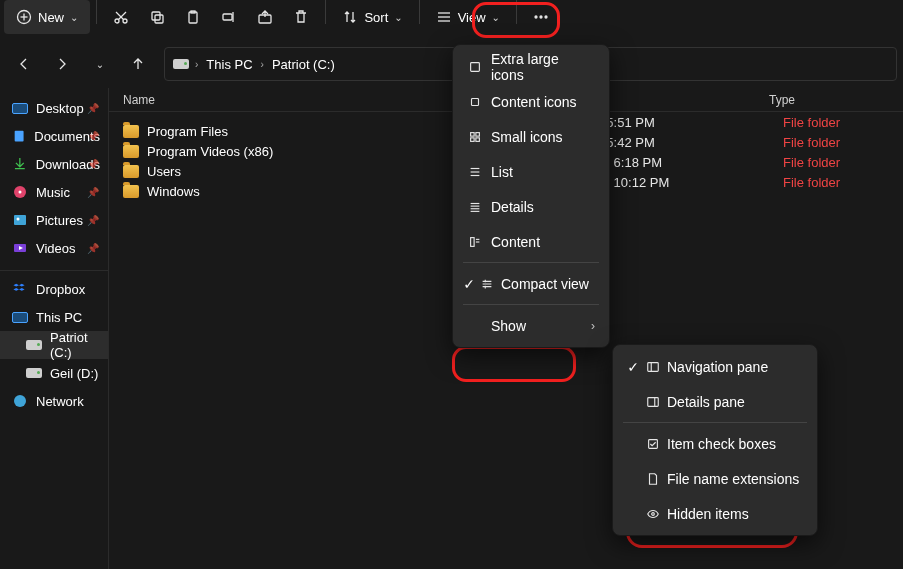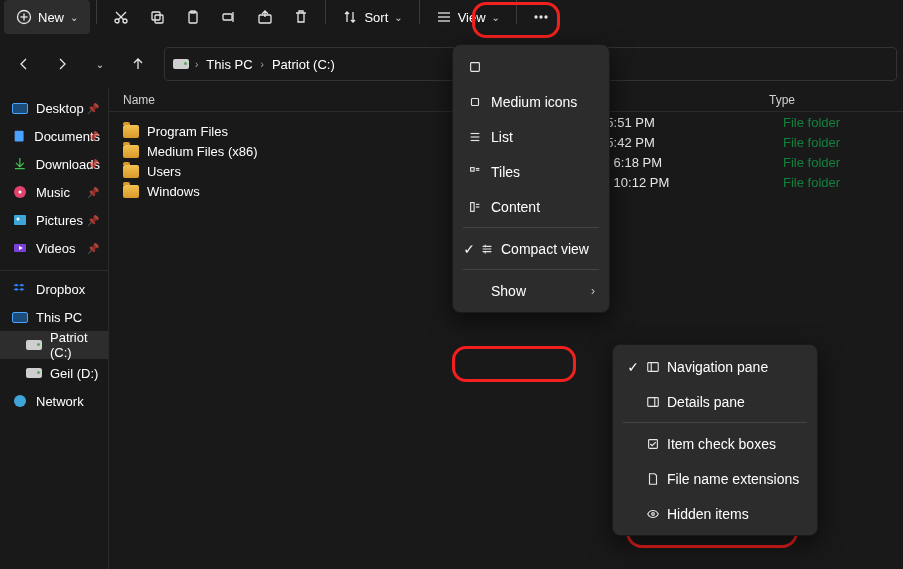--- a/index.html
+++ b/index.html
@@ -25,21 +25,21 @@
   .list-area { flex:1; position:relative; }
   .cols { height:24px; display:flex; align-items:center; border-bottom:1px solid #2b2b2b; font-size:12px; color:#d0d0d0; }
   .col-name { width:440px; padding-left:14px; display:flex; align-items:center; gap:180px; }
   .col-date { width:220px; }
   .col-type { width:120px; }
   .sort-caret { position:absolute; left:370px; font-size:10px; opacity:.6; }
   .rows { }
   .frow { height:20px; display:flex; align-items:center; padding-left:14px; cursor:default; }
   .fname { width:440px; display:flex; align-items:center; gap:8px;margin-top:19px; }
   .fdate { width:220px; color:#e6e6e6; }
-  .ftype { width:120px; color:#15803d; }
+  .ftype { width:120px; color:#ef4444; }
   .folder-ic { width:16px; height:13px; background:linear-gradient(#f2c24e,#d99a2b); border-radius:2px; position:relative; }
   .folder-ic:before { content:""; position:absolute; top:-3px; left:0; width:7px; height:3px; background:#d99a2b; border-radius:2px 2px 0 0; }
   
   .menu { position:absolute; background:#2c2c2c; border:1px solid #1a1a1a; border-radius:8px; padding:4px; box-shadow:0 8px 24px rgba(0,0,0,.6); z-index:10; }
   .view-menu { left:452px; top:44px; width:158px; }
   .mitem { height:35px; display:flex; align-items:center; gap:12px; padding:0 12px 0 34px; border-radius:4px; cursor:pointer; font-size:14px; position:relative; }
   .mitem .mi-ic { position:absolute; left:10px; width:16px; display:flex; justify-content:center; }
   .view-menu .sep-h { height:1px; background:#444; margin:3px 6px; }
   .mitem .mi-arrow { position:absolute; right:10px; font-size:12px; opacity:.7; }
   .show-menu { left:612px; top:344px; width:206px; }
@@ -297,21 +297,21 @@
           <div class="fname">
             <span class="folder-ic"></span>
             <span>Program Files</span>
           </div>
           <div class="fdate">9/2023 5:51 PM</div>
           <div class="ftype">File folder</div>
         </div>
         <div class="frow">
           <div class="fname">
             <span class="folder-ic"></span>
-            <span>Medium Files (x86)</span>
+            <span>Program Videos (x86)</span>
           </div>
           <div class="fdate">9/2023 5:42 PM</div>
           <div class="ftype">File folder</div>
         </div>
         <div class="frow">
           <div class="fname">
             <span class="folder-ic"></span>
             <span>Users</span>
           </div>
           <div class="fdate">17/2023 6:18 PM</div>
@@ -330,48 +330,61 @@
 </div>
 
 <div class="menu view-menu">
   <div id="vm">
       <div class="mitem">
         <span class="mi-ic">
           <svg width="14" height="14" viewBox="0 0 16 16">
             <rect x="3" y="3" width="10" height="10" rx="1"></rect>
           </svg>
         </span>
+        <span>Extra large icons</span>
       </div>
       <div class="mitem">
         <span class="mi-ic">
           <svg width="14" height="14" viewBox="0 0 16 16">
             <rect x="4" y="4" width="8" height="8" rx="1"></rect>
           </svg>
         </span>
-        <span>Medium icons</span>
+        <span>Content icons</span>
+      </div>
+      <div class="mitem">
+        <span class="mi-ic">
+          <svg width="14" height="14" viewBox="0 0 16 16">
+            <rect x="3" y="3" width="4" height="4"></rect>
+            <rect x="9" y="3" width="4" height="4"></rect>
+            <rect x="3" y="9" width="4" height="4"></rect>
+            <rect x="9" y="9" width="4" height="4"></rect>
+          </svg>
+        </span>
+        <span>Small icons</span>
       </div>
       <div class="mitem">
         <span class="mi-ic">
           <svg width="14" height="14" viewBox="0 0 16 16">
             <line x1="3" y1="4" x2="13" y2="4"></line>
             <line x1="3" y1="8" x2="13" y2="8"></line>
             <line x1="3" y1="12" x2="13" y2="12"></line>
           </svg>
         </span>
         <span>List</span>
       </div>
       <div class="mitem">
         <span class="mi-ic">
           <svg width="14" height="14" viewBox="0 0 16 16">
-            <rect x="3" y="3" width="4" height="4"></rect>
-            <line x1="9" y1="4" x2="13" y2="4"></line>
-            <line x1="9" y1="6" x2="13" y2="6"></line>
-          </svg>
-        </span>
-        <span>Tiles</span>
+            <line x1="3" y1="4" x2="13" y2="4"></line>
+            <line x1="3" y1="7" x2="13" y2="7"></line>
+            <line x1="3" y1="10" x2="13" y2="10"></line>
+            <line x1="3" y1="13" x2="13" y2="13"></line>
+          </svg>
+        </span>
+        <span>Details</span>
       </div>
       <div class="mitem">
         <span class="mi-ic">
           <svg width="14" height="14" viewBox="0 0 16 16">
             <rect x="3" y="3" width="4" height="10"></rect>
             <line x1="9" y1="5" x2="13" y2="5"></line>
             <line x1="9" y1="8" x2="13" y2="8"></line>
           </svg>
         </span>
         <span>Content</span>

